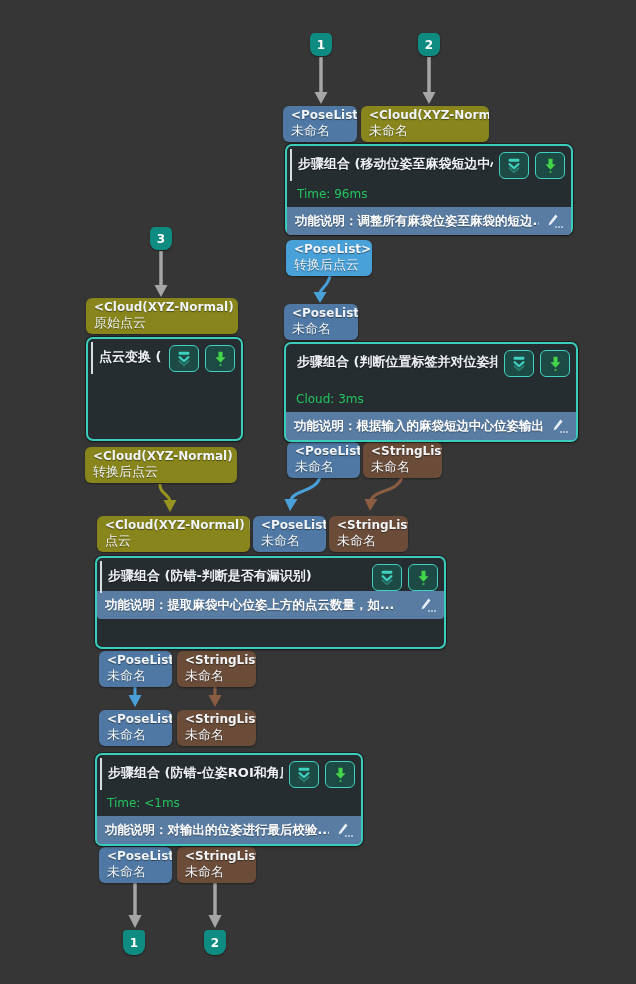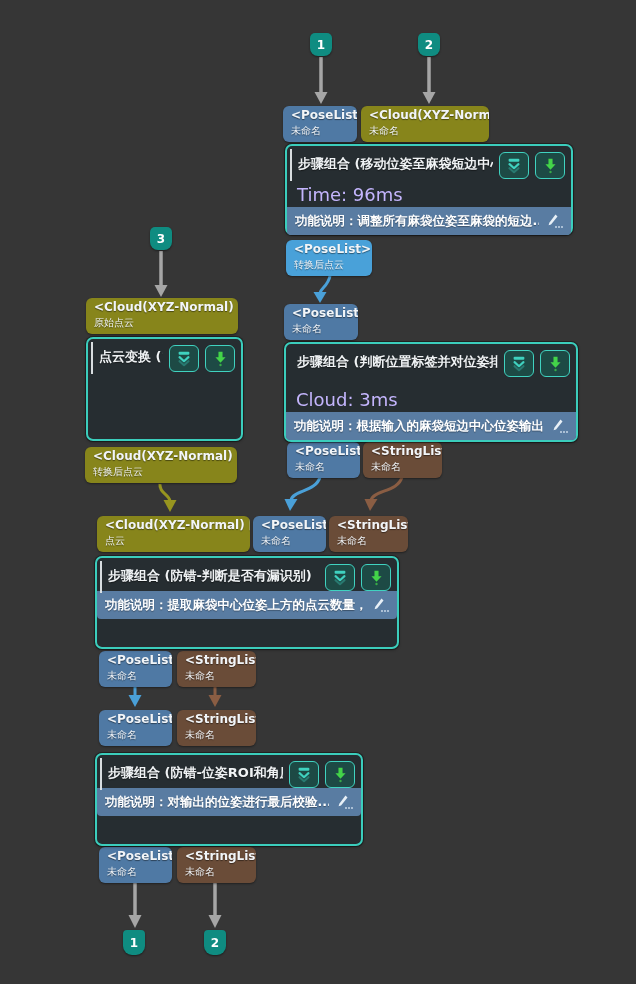--- a/index.html
+++ b/index.html
@@ -23,21 +23,21 @@
 
   
   .port{
     position:absolute;z-index:2;border-radius:6px;
     padding:2px 8px 4px 8px;box-sizing:border-box;
     color:#f2f5f8;box-shadow:0 1px 2px rgba(0,0,0,.4);
     white-space:nowrap;overflow:hidden;
   }
   .port .ptype{display:block;font-size:12px;font-weight:bold;line-height:15px;
     text-shadow:0 1px 1px rgba(0,0,0,.45);}
-  .port .pname{display:block;font-size:10px;line-height:15px;
+  .port .pname{display:block;font-size:13px;line-height:15px;
     text-shadow:0 1px 1px rgba(0,0,0,.45);}
   .pose   {background:#4f79a4;}
   .pose-br{background:#49a1d9;}
   .cloud  {background:#87851b;}
   .string {background:#6a4c38;}
 
   
   .block{
     position:absolute;z-index:2;box-sizing:border-box;
     background:#262d31;border:2px solid #3bcdbc;border-radius:7px;
@@ -52,21 +52,21 @@
     padding-top:3px;white-space:nowrap;overflow:hidden;
     text-shadow:0 1px 1px rgba(0,0,0,.5);}
   .bbtns{display:flex;gap:6px;flex:0 0 auto;margin-left:6px;}
   .icon-btn{
     width:30px;height:27px;border-radius:6px;background:#1d4a45;
     border:1px solid #40d2c0;display:flex;align-items:center;justify-content:center;
     padding:0;cursor:pointer;
   }
   .brow{flex:1;display:flex;align-items:flex-end;justify-content:space-between;
     padding:0 8px 5px 10px;}
-  .btime{color:#c4b5fd;font-size:18px;line-height:15px;white-space:nowrap;margin-top:8px;}
+  .btime{color:#22c55e;font-size:12px;line-height:15px;white-space:nowrap;margin-top:8px;}
   .mnt{width:36px;height:34px;border-radius:4px;background:#1c2427;
     display:flex;align-items:center;justify-content:center;margin-bottom:-2px;}
   .descbar{
     background:#597ca2;border-radius:0 0 4px 4px;height:28px;flex:0 0 28px;
     display:flex;align-items:center;gap:4px;padding:0 8px;
     color:#fff;font-size:12.5px;font-weight:600;white-space:nowrap;overflow:hidden;
     text-shadow:0 1px 1px rgba(0,0,0,.35);
   }
   .descbar .dtext{flex:1;overflow:hidden;text-overflow:clip;}
   .pencil{flex:0 0 auto;display:flex;align-items:flex-end;}
@@ -290,21 +290,21 @@
         <svg width="20" height="16" viewBox="0 0 20 16">
             <path d="M12.5 1.5 L14.5 3.5 L8 11.5 L5.6 12.2 L6.3 9.8 Z" fill="#e8f0f7"></path>
             <circle cx="13" cy="14" r="1" fill="#c6d6e6"></circle>
             <circle cx="16" cy="14" r="1" fill="#c6d6e6"></circle>
             <circle cx="19" cy="14" r="1" fill="#c6d6e6"></circle>
           </svg>
       </span>
     </div>
   </div>
 
-  <div class="block" style="left:95px;top:556px;width:304px;height:93px;">
+  <div class="block" style="left:95px;top:556px;width:351px;height:93px;">
     <div class="accent"></div>
     <div class="bhead">
       <span class="btitle">步骤组合 (防错-判断是否有漏识别)</span>
       <div class="bbtns">
         <button class="icon-btn">
           <svg width="18" height="17" viewBox="0 0 20 19">
               <rect x="4" y="2" width="12" height="3.4" rx="1.2" fill="#3fd1bf"></rect>
               <path d="M5 8 L10 12.5 L15 8" stroke="#3fd1bf" stroke-width="2.4" fill="none" stroke-linecap="round" stroke-linejoin="round"></path>
               <path d="M5 12.5 L10 17 L15 12.5" stroke="#3fd1bf" stroke-width="2.4" fill="none" opacity=".35" stroke-linecap="round" stroke-linejoin="round"></path>
             </svg>
@@ -343,20 +343,23 @@
             </svg>
         </button>
         <button class="icon-btn">
           <svg width="17" height="17" viewBox="0 0 20 20">
               <polygon points="7.6,2 12.4,2 12.4,8.5 16,8.5 10,15 4,8.5 7.6,8.5" fill="#43d449"></polygon>
               <circle cx="10" cy="17.6" r="1.4" fill="#43d449" opacity=".7"></circle>
             </svg>
         </button>
       </div>
     </div>
+    <div class="brow">
+        <span class="btime">Time: &lt;1ms</span>
+      </div>
     <div class="descbar">
       <span class="dtext">功能说明：对输出的位姿进行最后校验...</span>
       <span class="pencil">
         <svg width="20" height="16" viewBox="0 0 20 16">
             <path d="M12.5 1.5 L14.5 3.5 L8 11.5 L5.6 12.2 L6.3 9.8 Z" fill="#e8f0f7"></path>
             <circle cx="13" cy="14" r="1" fill="#c6d6e6"></circle>
             <circle cx="16" cy="14" r="1" fill="#c6d6e6"></circle>
             <circle cx="19" cy="14" r="1" fill="#c6d6e6"></circle>
           </svg>
       </span>

